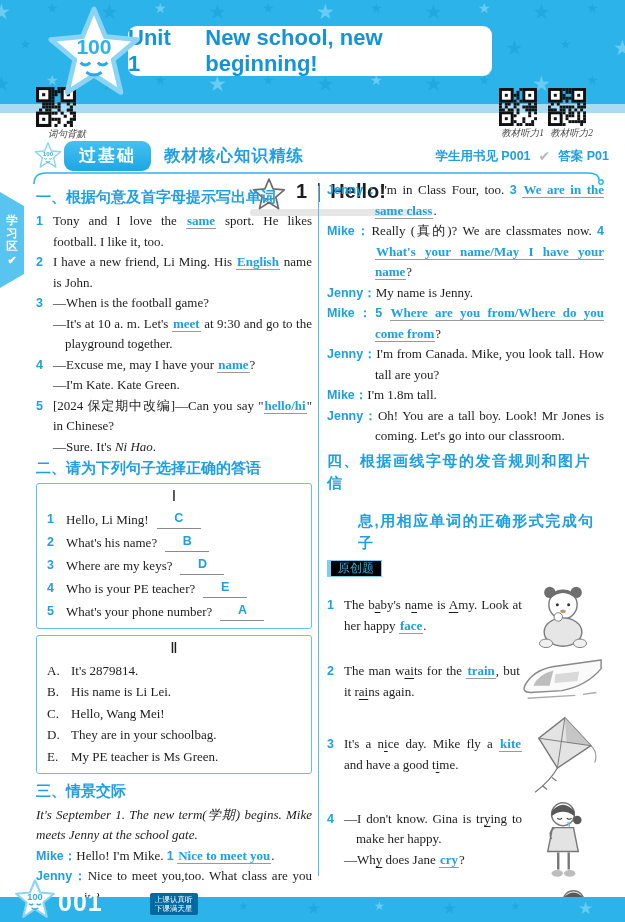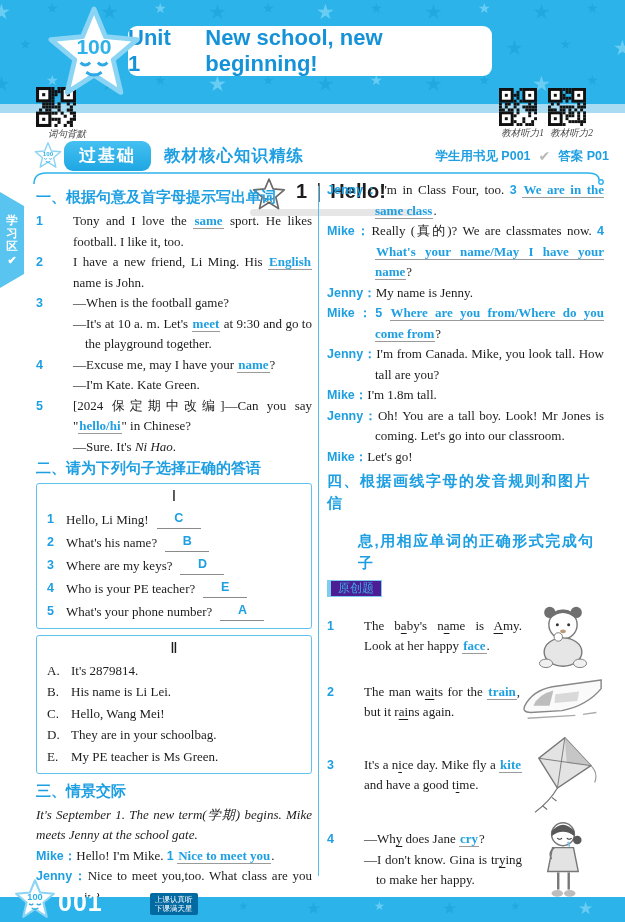--- a/index.html
+++ b/index.html
@@ -55,21 +55,21 @@
   .h-cn{font-family:"Liberation Sans",sans-serif;font-weight:bold;color:#1e9fe2;
         font-size:15px;line-height:22px;margin:0 0 3px;}
   .h-cn.wrap2{padding-left:31px;letter-spacing:1.5px;margin-top:0;}
   .h-cn.sp{letter-spacing:1.5px;margin-bottom:16px;}
 
   .eline{font-size:13px;line-height:20.5px;text-align:justify;margin:0;}
   .dash{padding-left:12px;text-indent:-12px;}
   .item{display:flex;}
   .inum{flex:0 0 17px;color:#1e9fe2;font-family:"Liberation Sans",sans-serif;font-weight:bold;
         font-size:12.5px;line-height:20.5px;}
-  .ibody{flex:1;min-width:0;margin-left:20px;}
+  .ibody{flex:1;min-width:0;}
 
   .sg-n{}
   .sg-a{color:#1e9fe2;font-weight:bold;border-bottom:1px solid #9a9a9a;padding:0 1px;}
   .sg-q{color:#1e9fe2;font-weight:bold;font-family:"Liberation Sans",sans-serif;font-size:12.5px;}
   .sg-i{font-style:italic;}
   .sg-u{text-decoration:underline;text-underline-offset:3px;}
 
   .abox{border:1.5px solid #5fc3ec;border-radius:3px;padding:2px 10px 7px;margin:4px 0 6px;}
   .abox .rn{text-align:center;font-size:15px;line-height:19px;margin:1px 0 2px;}
   .abox .row{display:flex;align-items:flex-end;font-size:13px;line-height:19px;margin-top:2.5px;}
@@ -77,21 +77,21 @@
   .blank{display:inline-block;min-width:44px;text-align:center;border-bottom:1px solid #8a8a8a;
          color:#1e9fe2;font-weight:bold;margin-left:8px;font-family:"Liberation Sans",sans-serif;font-size:12.5px;}
   .lbl{flex:0 0 24px;}
 
   .intro{font-style:italic;font-size:13px;line-height:20.5px;text-align:justify;margin:1px 0 0;}
   .dl{font-size:13px;line-height:20.5px;text-align:justify;margin:0;padding-left:48px;text-indent:-48px;}
   .spk{color:#1e9fe2;font-weight:bold;font-family:"Liberation Sans",sans-serif;font-size:12.5px;}
 
   .tag{display:inline-block;border:1.4px solid #7ecdef;border-left-width:4px;color:#3eaee6;
        font-family:"Liberation Sans",sans-serif;font-size:12px;line-height:15px;padding:0 7px;
-       margin:3px 0 5px;background:#4c1d95;}
+       margin:3px 0 5px;background:#000000;}
   .s4item{display:flex;align-items:center;margin-bottom:3px;}
   .s4text{flex:1;min-width:0;}
   .s4img{flex:0 0 82px;display:flex;align-items:center;justify-content:center;}
 
   
   .footer{position:absolute;left:0;top:897px;width:625px;height:25px;background:#2cb4ea;}
   .footer-mascot{position:absolute;left:14px;top:878px;width:42px;height:44px;z-index:3;}
   .page-num{position:absolute;left:58px;top:888px;z-index:3;color:#fff;font-family:"Liberation Sans",sans-serif;
             font-weight:bold;font-size:25px;letter-spacing:1px;}
   .slogan{position:absolute;left:150px;top:893px;z-index:3;background:#0369a1;border-radius:2px;
@@ -486,21 +486,20 @@
   </div>
 
   <div class="col-right">
     <p class="dl"><span class="spk">Jenny：</span><span><span class="sg-n">I'm in Class Four, too. </span><span class="sg-q">3 </span><span class="sg-a">We are in the same class</span><span class="sg-n">.</span></span></p>
     <p class="dl"><span class="spk">Mike：</span><span><span class="sg-n">Really (真的)? We are classmates now. </span><span class="sg-q">4 </span><span class="sg-a">What's your name/May I have your name</span><span class="sg-n">?</span></span></p>
     <p class="dl"><span class="spk">Jenny：</span><span><span class="sg-n">My name is Jenny.</span></span></p>
     <p class="dl"><span class="spk">Mike：</span><span><span class="sg-q">5 </span><span class="sg-a">Where are you from/Where do you come from</span><span class="sg-n">?</span></span></p>
     <p class="dl"><span class="spk">Jenny：</span><span><span class="sg-n">I'm from Canada. Mike, you look tall. How tall are you?</span></span></p>
     <p class="dl"><span class="spk">Mike：</span><span><span class="sg-n">I'm 1.8m tall.</span></span></p>
     <p class="dl"><span class="spk">Jenny：</span><span><span class="sg-n">Oh! You are a tall boy. Look! Mr Jones is coming. Let's go into our classroom.</span></span></p>
-    <p class="dl"><span class="spk">Mike：</span><span><span class="sg-n">Let's go!</span></span></p>
 
     <div class="h-cn sp" style="margin-top:3px;">四、根据画线字母的发音规则和图片信</div>
     <div class="h-cn wrap2">息,用相应单词的正确形式完成句子</div>
     <span class="tag">原创题</span>
 
     <div class="s4item">
       <div class="s4text">
         <div class="item">
             <span class="inum">1</span>
           <div class="ibody">
@@ -565,22 +564,22 @@
           <path d="M24 68 l5 4 M14 77 l5 4" stroke="#777" stroke-width="1.3"></path>
         </svg>
       </div>
     </div>
 
     <div class="s4item">
       <div class="s4text">
         <div class="item">
             <span class="inum">4</span>
           <div class="ibody">
+            <p class="eline dash"><span class="sg-n">—I don't know. Gina is tr</span><span class="sg-u">y</span><span class="sg-n">ing to make her happy.</span></p>
             <p class="eline dash"><span class="sg-n">—Wh</span><span class="sg-u">y</span><span class="sg-n"> does Jane </span><span class="sg-a">cry</span><span class="sg-n">?</span></p>
-            <p class="eline dash"><span class="sg-n">—I don't know. Gina is tr</span><span class="sg-u">y</span><span class="sg-n">ing to make her happy.</span></p>
           </div>
           </div>
       </div>
       <div class="s4img">
         <svg width="50" height="82" viewBox="0 0 52 86">
           <circle cx="26" cy="16" r="12" fill="#fff" stroke="#777" stroke-width="1.5"></circle>
           <path d="M14 13 q12 -14 24 0 l0 5 q-12 -9 -24 0 Z" fill="#585858"></path>
           <circle cx="41" cy="22" r="4.5" fill="#585858"></circle>
           <path d="M20 20 q2.5 2.5 5 0 M30 20 q2.5 2.5 5 0" stroke="#333" fill="none" stroke-width="1.2"></path>
           <line x1="31" y1="24" x2="33" y2="29" stroke="#6fbde8" stroke-width="1.6"></line>

